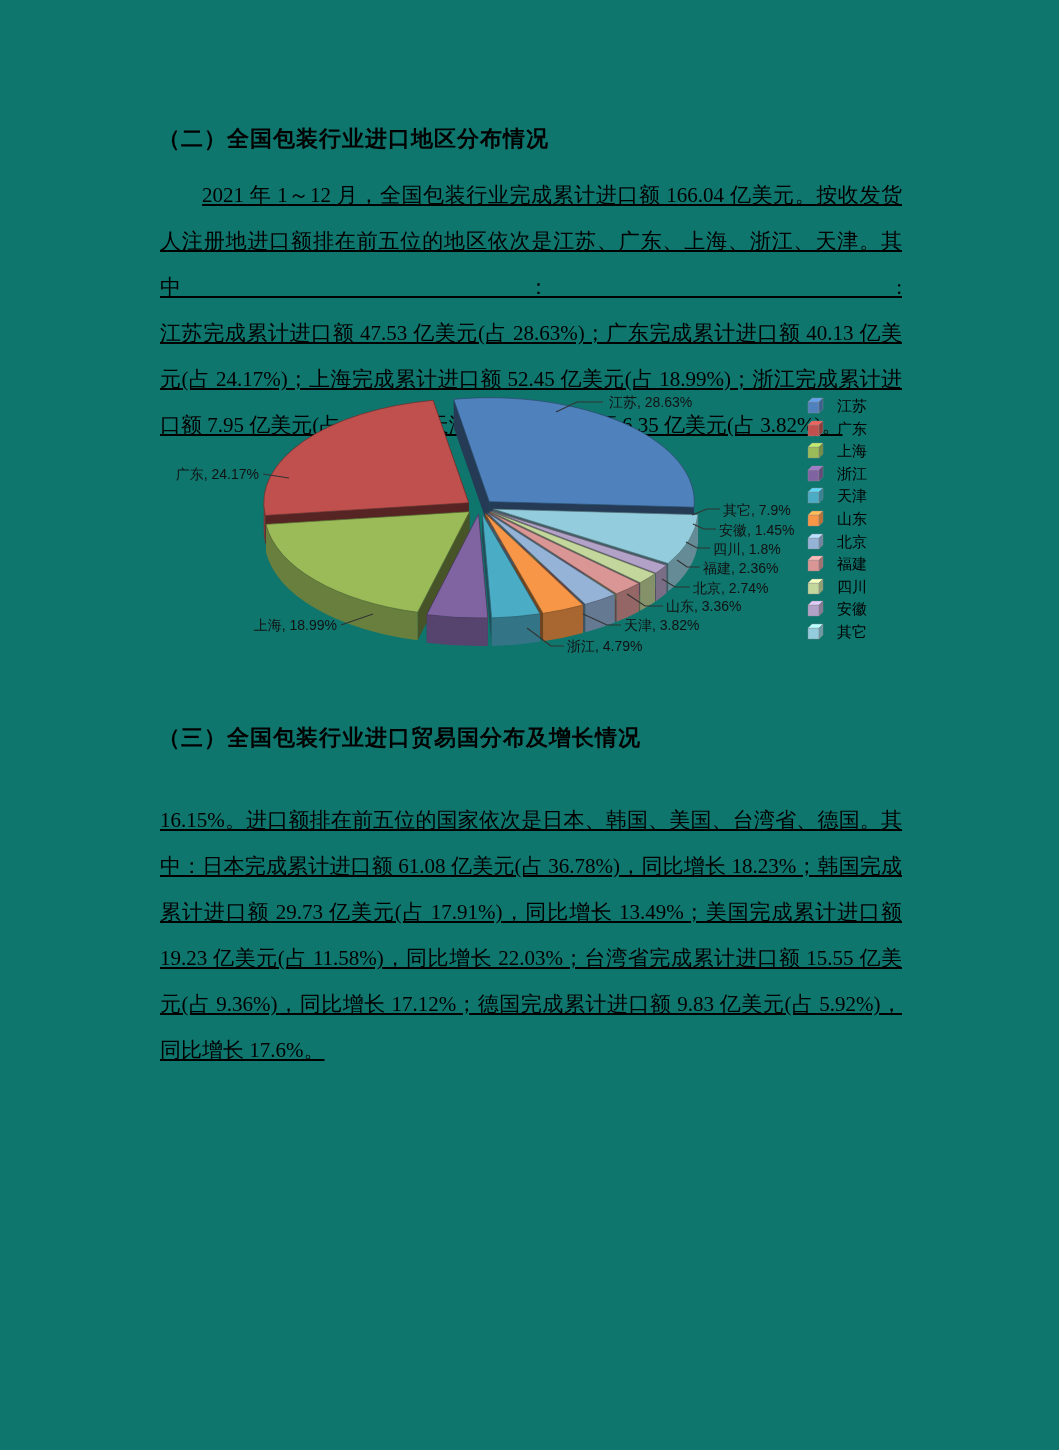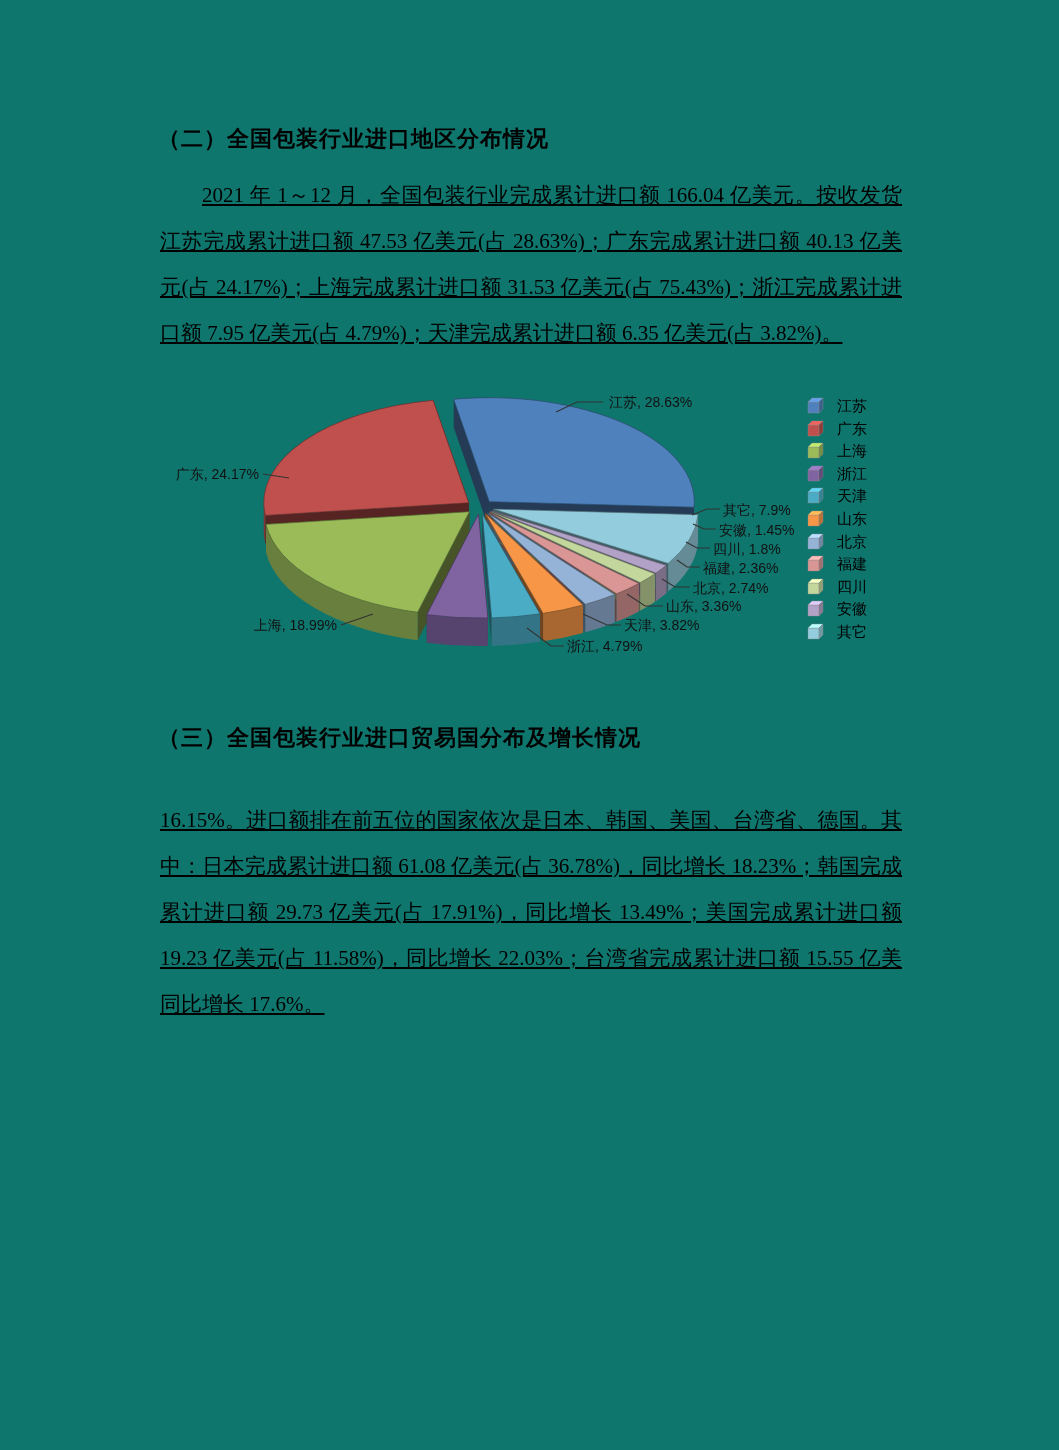--- a/index.html
+++ b/index.html
@@ -24,22 +24,23 @@
 </style>
 </head>
 <body>
 
 <div id="page">
 
   <div class="heading" style="top:124px;">（二）全国包装行业进口地区分布情况</div>
 
   <div class="para" style="top:172px;">
       <div class="line indent">2021 年 1～12 月，全国包装行业完成累计进口额 166.04 亿美元。按收发货</div>
+      <div class="line">人注册地进口额排在前五位的地区依次是江苏、广东、上海、浙江、天津。其中：:</div>
       <div class="line">江苏完成累计进口额 47.53 亿美元(占 28.63%)；广东完成累计进口额 40.13 亿美</div>
-      <div class="line">元(占 24.17%)；上海完成累计进口额 31.53 亿美元(占 75.43%)；浙江完成累计进</div>
+      <div class="line">元(占 24.17%)；上海完成累计进口额 52.45 亿美元(占 18.99%)；浙江完成累计进</div>
       <div class="line noj">口额 7.95 亿美元(占 4.79%)；天津完成累计进口额 6.35 亿美元(占 3.82%)。</div>
     </div>
 
   <div id="chart">
     <svg id="pie-svg" width="790" height="285" viewBox="0 0 790 285">
         <path d="M324.2819586482236 116.68295780866657 L528.990106003959 122.23047420666754 l0 28 L324.2819586482236 144.68295780866657 Z" fill="rgb(36,58,85)"></path>
         <path d="M324.2819586482236 116.68295780866657 L288.68408222650294 14.262951495396933 l0 28 L324.2819586482236 144.68295780866657 Z" fill="rgb(36,58,85)"></path>
         <path d="M303.745764164672 117.7754718294058 L268.1478877429513 15.355465516136164 l0 28 L303.745764164672 145.7754718294058 Z" fill="rgb(86,36,35)"></path>
         <path d="M303.745764164672 117.7754718294058 L100.27524220165043 130.45582824971194 l0 28 L303.745764164672 145.7754718294058 Z" fill="rgb(86,36,35)"></path>
         <path d="M304.4632757124486 126.67661160805515 L100.99275374942704 139.35696802836128 l0 28 L304.4632757124486 154.67661160805517 Z" fill="rgb(70,84,40)"></path>
@@ -198,16 +199,17 @@
   </div>
 
 
   <div class="heading" style="top:723px;">（三）全国包装行业进口贸易国分布及增长情况</div>
 
   <div class="para" style="top:797px;">
       <div class="line">16.15%。进口额排在前五位的国家依次是日本、韩国、美国、台湾省、德国。其</div>
       <div class="line">中：日本完成累计进口额 61.08 亿美元(占 36.78%)，同比增长 18.23%；韩国完成</div>
       <div class="line">累计进口额 29.73 亿美元(占 17.91%)，同比增长 13.49%；美国完成累计进口额</div>
       <div class="line">19.23 亿美元(占 11.58%)，同比增长 22.03%；台湾省完成累计进口额 15.55 亿美</div>
+      <div class="line">元(占 9.36%)，同比增长 17.12%；德国完成累计进口额 9.83 亿美元(占 5.92%)，</div>
       <div class="line noj">同比增长 17.6%。</div>
     </div>
 
 </div>
 
 </body></html>

